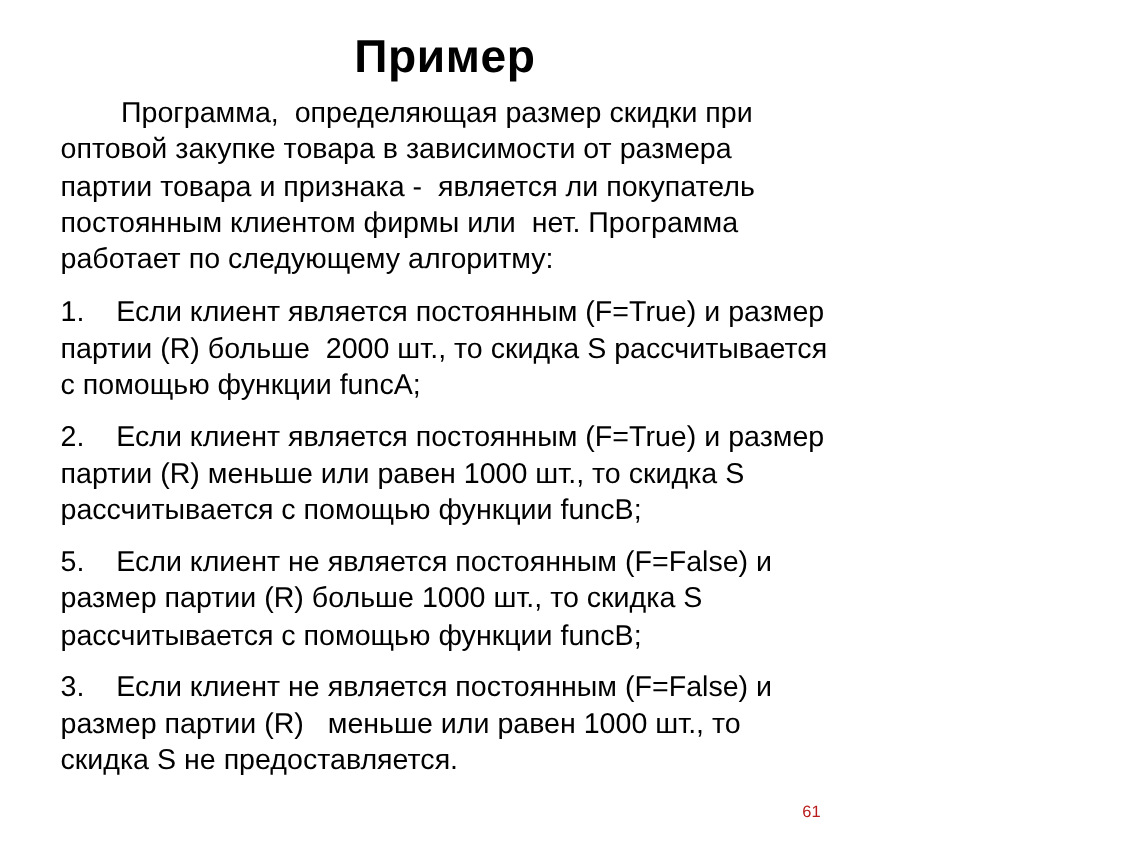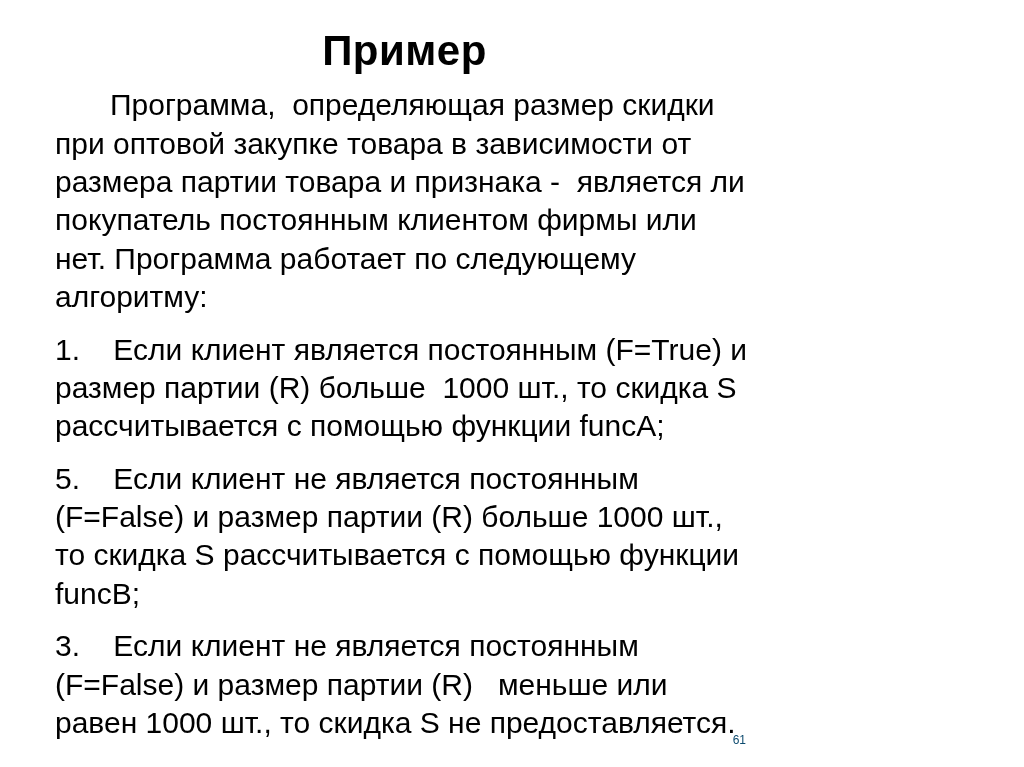--- a/index.html
+++ b/index.html
@@ -24,51 +24,52 @@
     }
     .slide-title {
       font-size: 42px;
       line-height: 1.1;
       font-weight: bold;
       text-align: center;
       margin: 0 0 12px 0;
       letter-spacing: 0.5px;
     }
     .para {
-      font-size: 30px;
+      font-size: 26px;
       line-height: 1.28;
       margin: 0 0 14px 0;
       white-space: pre-wrap;
       text-align: left;
     }
     .para.first-indent {
       text-indent: 55px;
     }
     .para:last-of-type {
       margin-bottom: 0;
     }
     .page-number {
       position: absolute;
       right: 70px;
       bottom: 20px;
-      font-size: 12px;
-      color: #0c4a6e;
+      font-size: 15px;
+      color: #b91c1c;
     }
   </style>
 </head>
 <body>
 
 <div class="slide">
 
   <h1 class="slide-title">Пример</h1>
 
   <p class="para first-indent">Программа,  определяющая размер скидки при оптовой закупке товара в зависимости от размера партии товара и признака -  является ли покупатель постоянным клиентом фирмы или  нет. Программа работает по следующему алгоритму:</p>
 
-  <p class="para">1.    Если клиент является постоянным (F=True) и размер партии (R) больше  1000 шт., то скидка S рассчитывается с помощью функции funcA;</p>
+  <p class="para">1.    Если клиент является постоянным (F=True) и размер партии (R) больше  2000 шт., то скидка S рассчитывается с помощью функции funcA;</p>
 
+  <p class="para">2.    Если клиент является постоянным (F=True) и размер партии (R) меньше или равен 1000 шт., то скидка S рассчитывается с помощью функции funcB;</p>
 
   <p class="para">5.    Если клиент не является постоянным (F=False) и размер партии (R) больше 1000 шт., то скидка S рассчитывается с помощью функции funcB;</p>
 
   <p class="para">3.    Если клиент не является постоянным (F=False) и размер партии (R)   меньше или равен 1000 шт., то скидка S не предоставляется.</p>
 
   <div class="page-number">61</div>
 
 </div>
 
 </body></html>

